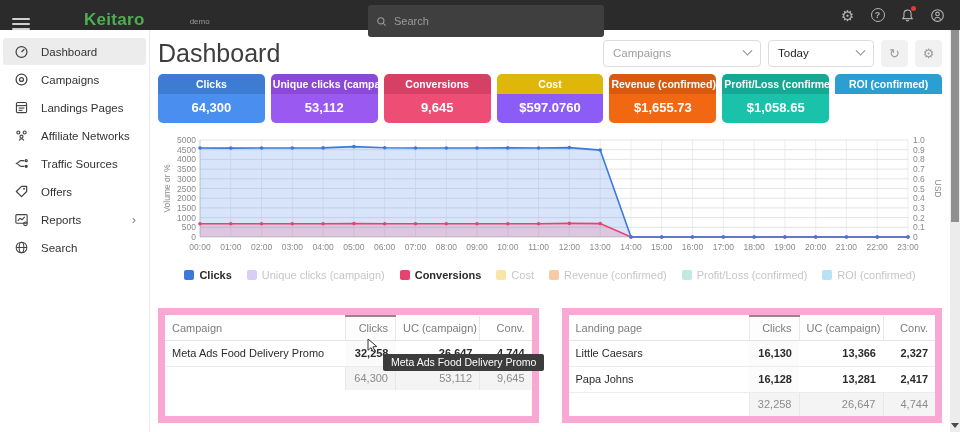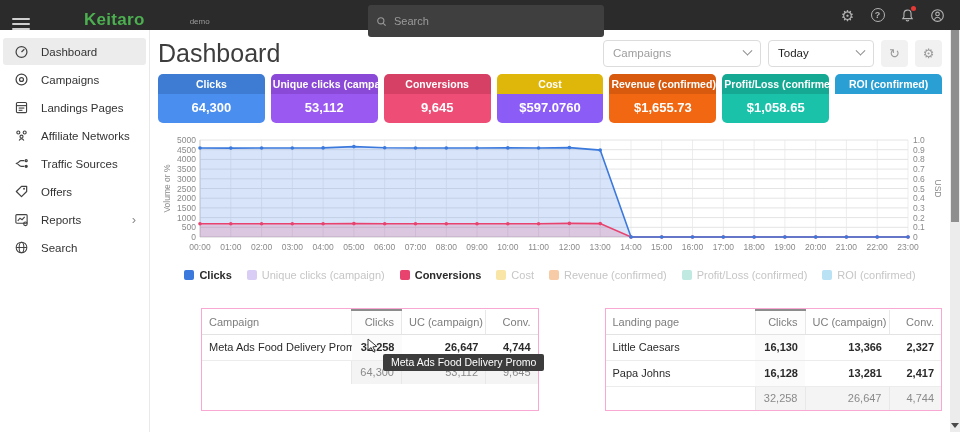--- a/index.html
+++ b/index.html
@@ -52,21 +52,21 @@
   .chart-wrap svg text { font-family:"Liberation Sans", sans-serif; }
   .legend { display:flex; justify-content:center; gap:15px; margin-top:8px; }
   .legend-item { display:flex; align-items:center; gap:5px; cursor:pointer; }
   .legend-swatch { width:10px; height:10px; border-radius:2px; }
   .legend-label { font-size:11px; }
   .legend-item.on .legend-label { color:#2b2b2b; font-weight:700; }
   .legend-item.off .legend-label { color:#c6c6c6; }
 
   
   .tables { display:flex; gap:23px; margin-top:27px; }
-  .table-card { flex:1; border:1px solid #f9a8d4; background:#fff;margin-left:43px; }
+  .table-card { flex:1; border:7px solid #f9a8d4; background:#fff; }
   table { width:100%; border-collapse:collapse; font-size:11px; table-layout:fixed; }
   th,td { padding:0 7px; height:24px; }
   thead th { color:#7d7d7d; font-weight:400; text-align:right; border-bottom:1px solid #e3e3e3; white-space:nowrap; overflow:hidden; }
   thead th.name { text-align:left; }
   thead th.num { border-left:1px solid #e8e8e8; }
   thead th.sorted { border-top:2px solid #8c8c8c; background:#fdfdfd; }
   tbody td { height:26px; color:#2b2b2b; border-bottom:1px solid #ececec; }
   tbody td.name { text-align:left; cursor:pointer; white-space:nowrap; overflow:hidden; }
   tbody td.num { text-align:right; font-weight:700; white-space:nowrap; overflow:hidden; }
   tbody td.clicks { background:#fbfbfb; }

